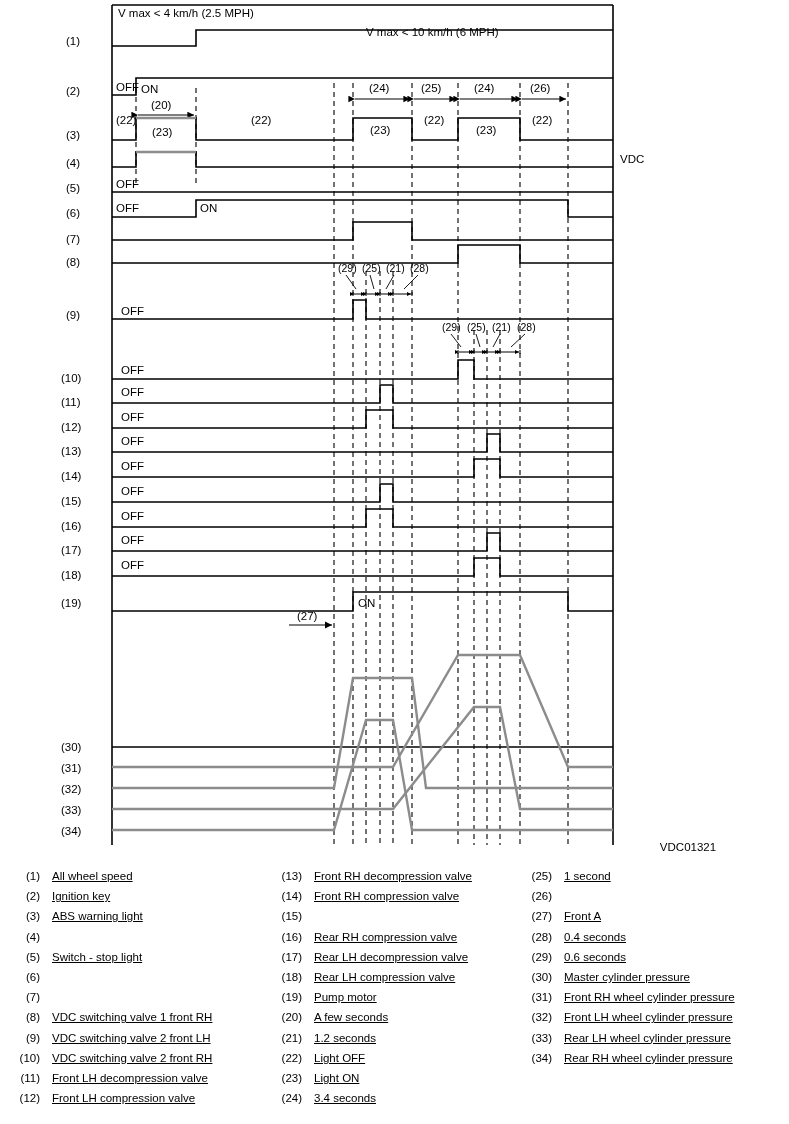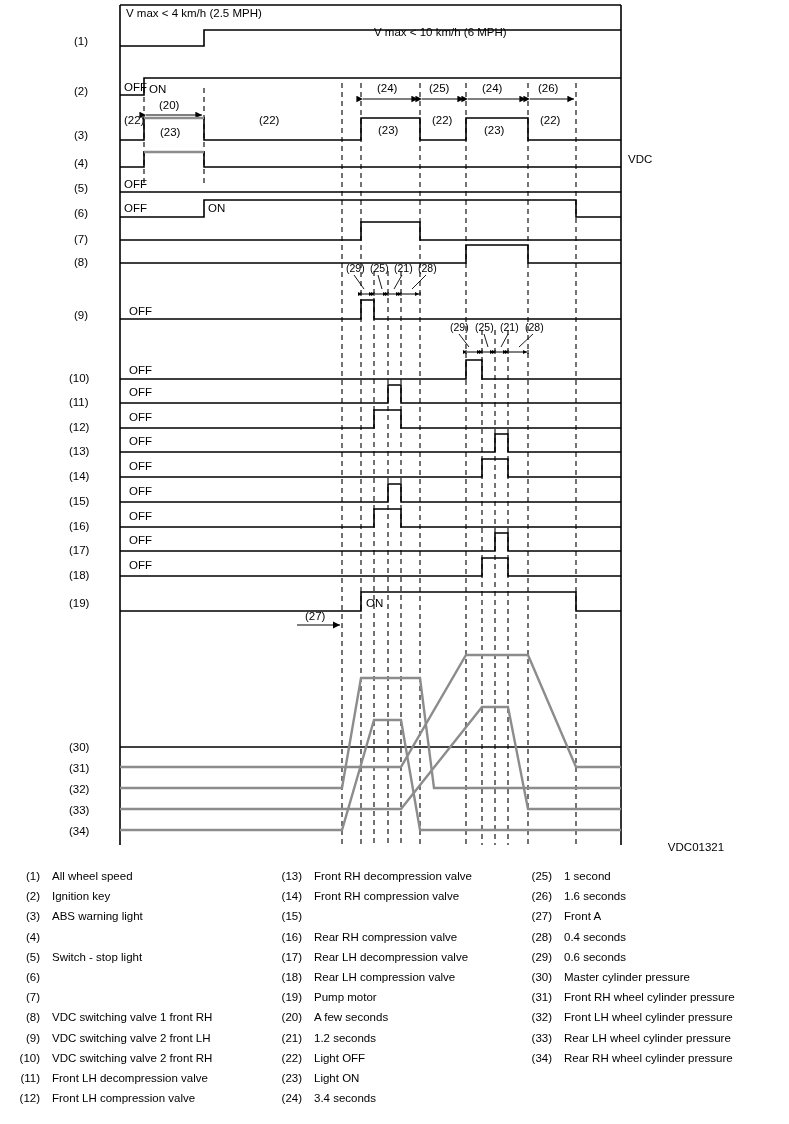--- a/index.html
+++ b/index.html
@@ -2,29 +2,29 @@
 <html><head>
 <meta charset="utf-8">
 <title>VDC Timing Chart</title>
 <style>
   html,body{margin:0;padding:0;background:#ffffff;}
   body{
     width:789px;height:1124px;position:relative;overflow:hidden;
     font-family:"Liberation Sans","DejaVu Sans",sans-serif;
     color:#000000;
   }
-  #chart-wrap{position:absolute;left:16px;top:0;width:695px;height:860px;}
+  #chart-wrap{position:absolute;left:8px;top:0;width:695px;height:860px;}
   #legend-wrap{position:absolute;left:0;top:866px;width:789px;height:258px;}
   .legend-col{position:absolute;top:0;}
   .legend-col.c1{left:10px;width:262px;}
   .legend-col.c2{left:272px;width:250px;}
   .legend-col.c3{left:522px;width:262px;}
   .legend-row{display:flex;align-items:baseline;height:20.2px;font-size:11.5px;line-height:20.2px;white-space:nowrap;}
   .legend-num{width:30px;flex:0 0 30px;text-align:right;padding-right:12px;}
-  .legend-txt{flex:1 1 auto;}
+  .legend-txt{flex:1 1 auto;text-decoration:underline;}
   svg{display:block;}
   text{font-family:"Liberation Sans","DejaVu Sans",sans-serif;}
   .lbl{font-size:11.5px;}
   .rowid{font-size:11.5px;}
   .small{font-size:10.5px;}
 </style>
 </head>
 <body>
 
 <div id="chart-wrap">
@@ -386,21 +386,20 @@
       </div>
   </div>
 
   <div class="legend-col c3">
     <div class="legend-row">
         <span class="legend-num">(25)</span>
         <span class="legend-txt">1 second</span>
       </div>
     <div class="legend-row">
         <span class="legend-num">(26)</span>
-        <span class="legend-txt">1.6 seconds</span>
       </div>
     <div class="legend-row">
         <span class="legend-num">(27)</span>
         <span class="legend-txt">Front A</span>
       </div>
     <div class="legend-row">
         <span class="legend-num">(28)</span>
         <span class="legend-txt">0.4 seconds</span>
       </div>
     <div class="legend-row">

